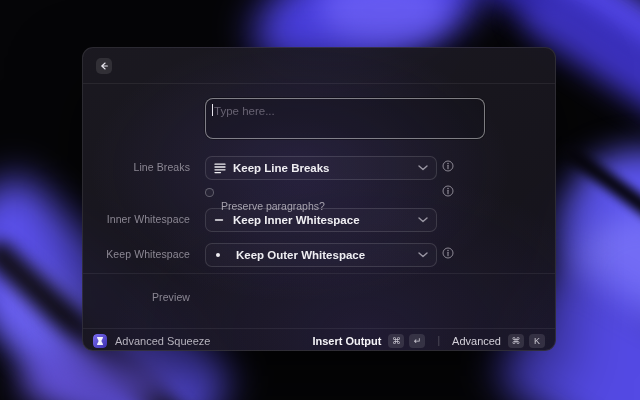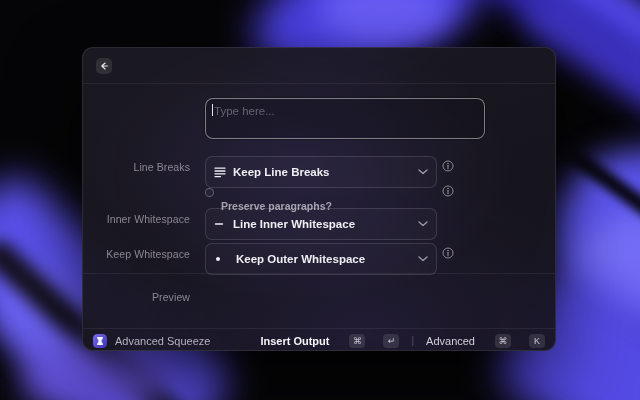--- a/index.html
+++ b/index.html
@@ -71,55 +71,55 @@
     box-shadow: 0 0 0 1px rgba(0,0,0,0.3);
   }
   .caret { position: absolute; left: 129px; top: 56px; width: 1px; height: 12px; background: #e8e6ee; }
   .preview-area {
     top: 236px; height: 39px;
     background: rgba(255,255,255,0.015);
     border: 1px solid rgba(255,255,255,0.14);
   }
 
   .select {
-    position: absolute; left: 122px; width: 232px; height: 32px;
+    position: absolute; left: 122px; width: 232px; height: 24px;
     border: 1px solid rgba(255,255,255,0.13); border-radius: 7px;
     background: rgba(255,255,255,0.02);
     display: flex; align-items: center; gap: 7px; padding: 0 8px; cursor: pointer;
   }
   .select .value { font-size: 11.5px; font-weight: 600; color: #efeef2; flex: 1; }
   .sel-line-breaks { top: 108px; }
   .sel-inner { top: 160px; }
   .sel-outer { top: 195px; gap: 10px; }
   .lbl-input { top: 56px; }
   .lbl-line-breaks { top: 113px; }
   .lbl-inner { top: 165px; }
   .lbl-outer { top: 200px; }
   .lbl-preview { top: 243px; }
 
   .checkbox-row { position: absolute; left: 122px; top: 137px; height: 14px; display: flex; align-items: center; gap: 7px; cursor: pointer; }
   .checkbox {
     width: 9px; height: 9px; border-radius: 50%;
     border: 1px solid rgba(255,255,255,0.28); background: rgba(255,255,255,0.03);
   }
-  .checkbox-label { font-size: 10.5px; font-weight: 700; color: #a5a1ad; margin-top: 28px; }
+  .checkbox-label { font-size: 10.5px; font-weight: 400; color: #a5a1ad; margin-top: 28px; }
 
   .info { position: absolute; left: 359px; width: 12px; height: 12px; cursor: pointer; }
   .info-line-breaks { top: 112px; }
   .info-checkbox { top: 137px; }
   .info-outer { top: 199px; }
 
   
   .footer {
     position: absolute; left: 0; top: 281px; width: 100%; height: 23px;
     display: flex; align-items: center; padding: 0 10px; gap: 8px;
   }
   .app-icon { width: 14px; height: 14px; border-radius: 4px; flex: none; }
   .app-name { font-size: 11px; color: #b6b3bd; flex: 1; }
-  .action-group { display: flex; align-items: center; gap: 18px; }
+  .action-group { display: flex; align-items: center; gap: 5px; }
   .action-label { font-size: 11px; color: #f5f4f7; font-weight: 700; margin-right: 2px; }
   .action-label.secondary { font-weight: 500; color: #d3d0d9; }
   .keycap {
     min-width: 16px; height: 14px; padding: 0 3px; border-radius: 4px;
     background: rgba(255,255,255,0.11); color: #cac7d1;
     font-size: 9px; display: flex; align-items: center; justify-content: center; cursor: pointer;
   }
   .foot-sep { font-size: 10px; color: rgba(255,255,255,0.22); margin: 0 4px; }
 </style>
 </head>
@@ -179,21 +179,21 @@
     <circle cx="6" cy="6" r="5" stroke="#8b8793" stroke-width="1"></circle>
     <path d="M6 5.3 V8.7" stroke="#8b8793" stroke-width="1.2" stroke-linecap="round"></path>
     <circle cx="6" cy="3.5" r="0.8" fill="#8b8793"></circle>
   </svg>
 
   <div class="label lbl-inner">Inner Whitespace</div>
   <div class="select sel-inner">
     <svg width="12" height="12" viewBox="0 0 12 12" fill="none">
       <path d="M1.5 6 H8.5" stroke="#efeef2" stroke-width="1.4" stroke-linecap="round"></path>
     </svg>
-    <span class="value">Line Inner Whitespace</span>
+    <span class="value">Keep Inner Whitespace</span>
     <svg width="10" height="6" viewBox="0 0 10 6" fill="none">
       <path d="M1 1 L5 4.6 L9 1" stroke="#9a96a3" stroke-width="1.4" stroke-linecap="round" stroke-linejoin="round"></path>
     </svg>
   </div>
 
   <div class="label lbl-outer">Keep Whitespace</div>
   <div class="select sel-outer">
     <svg width="12" height="12" viewBox="0 0 12 12" fill="none">
       <circle cx="4" cy="6" r="2" fill="#efeef2"></circle>
     </svg>

